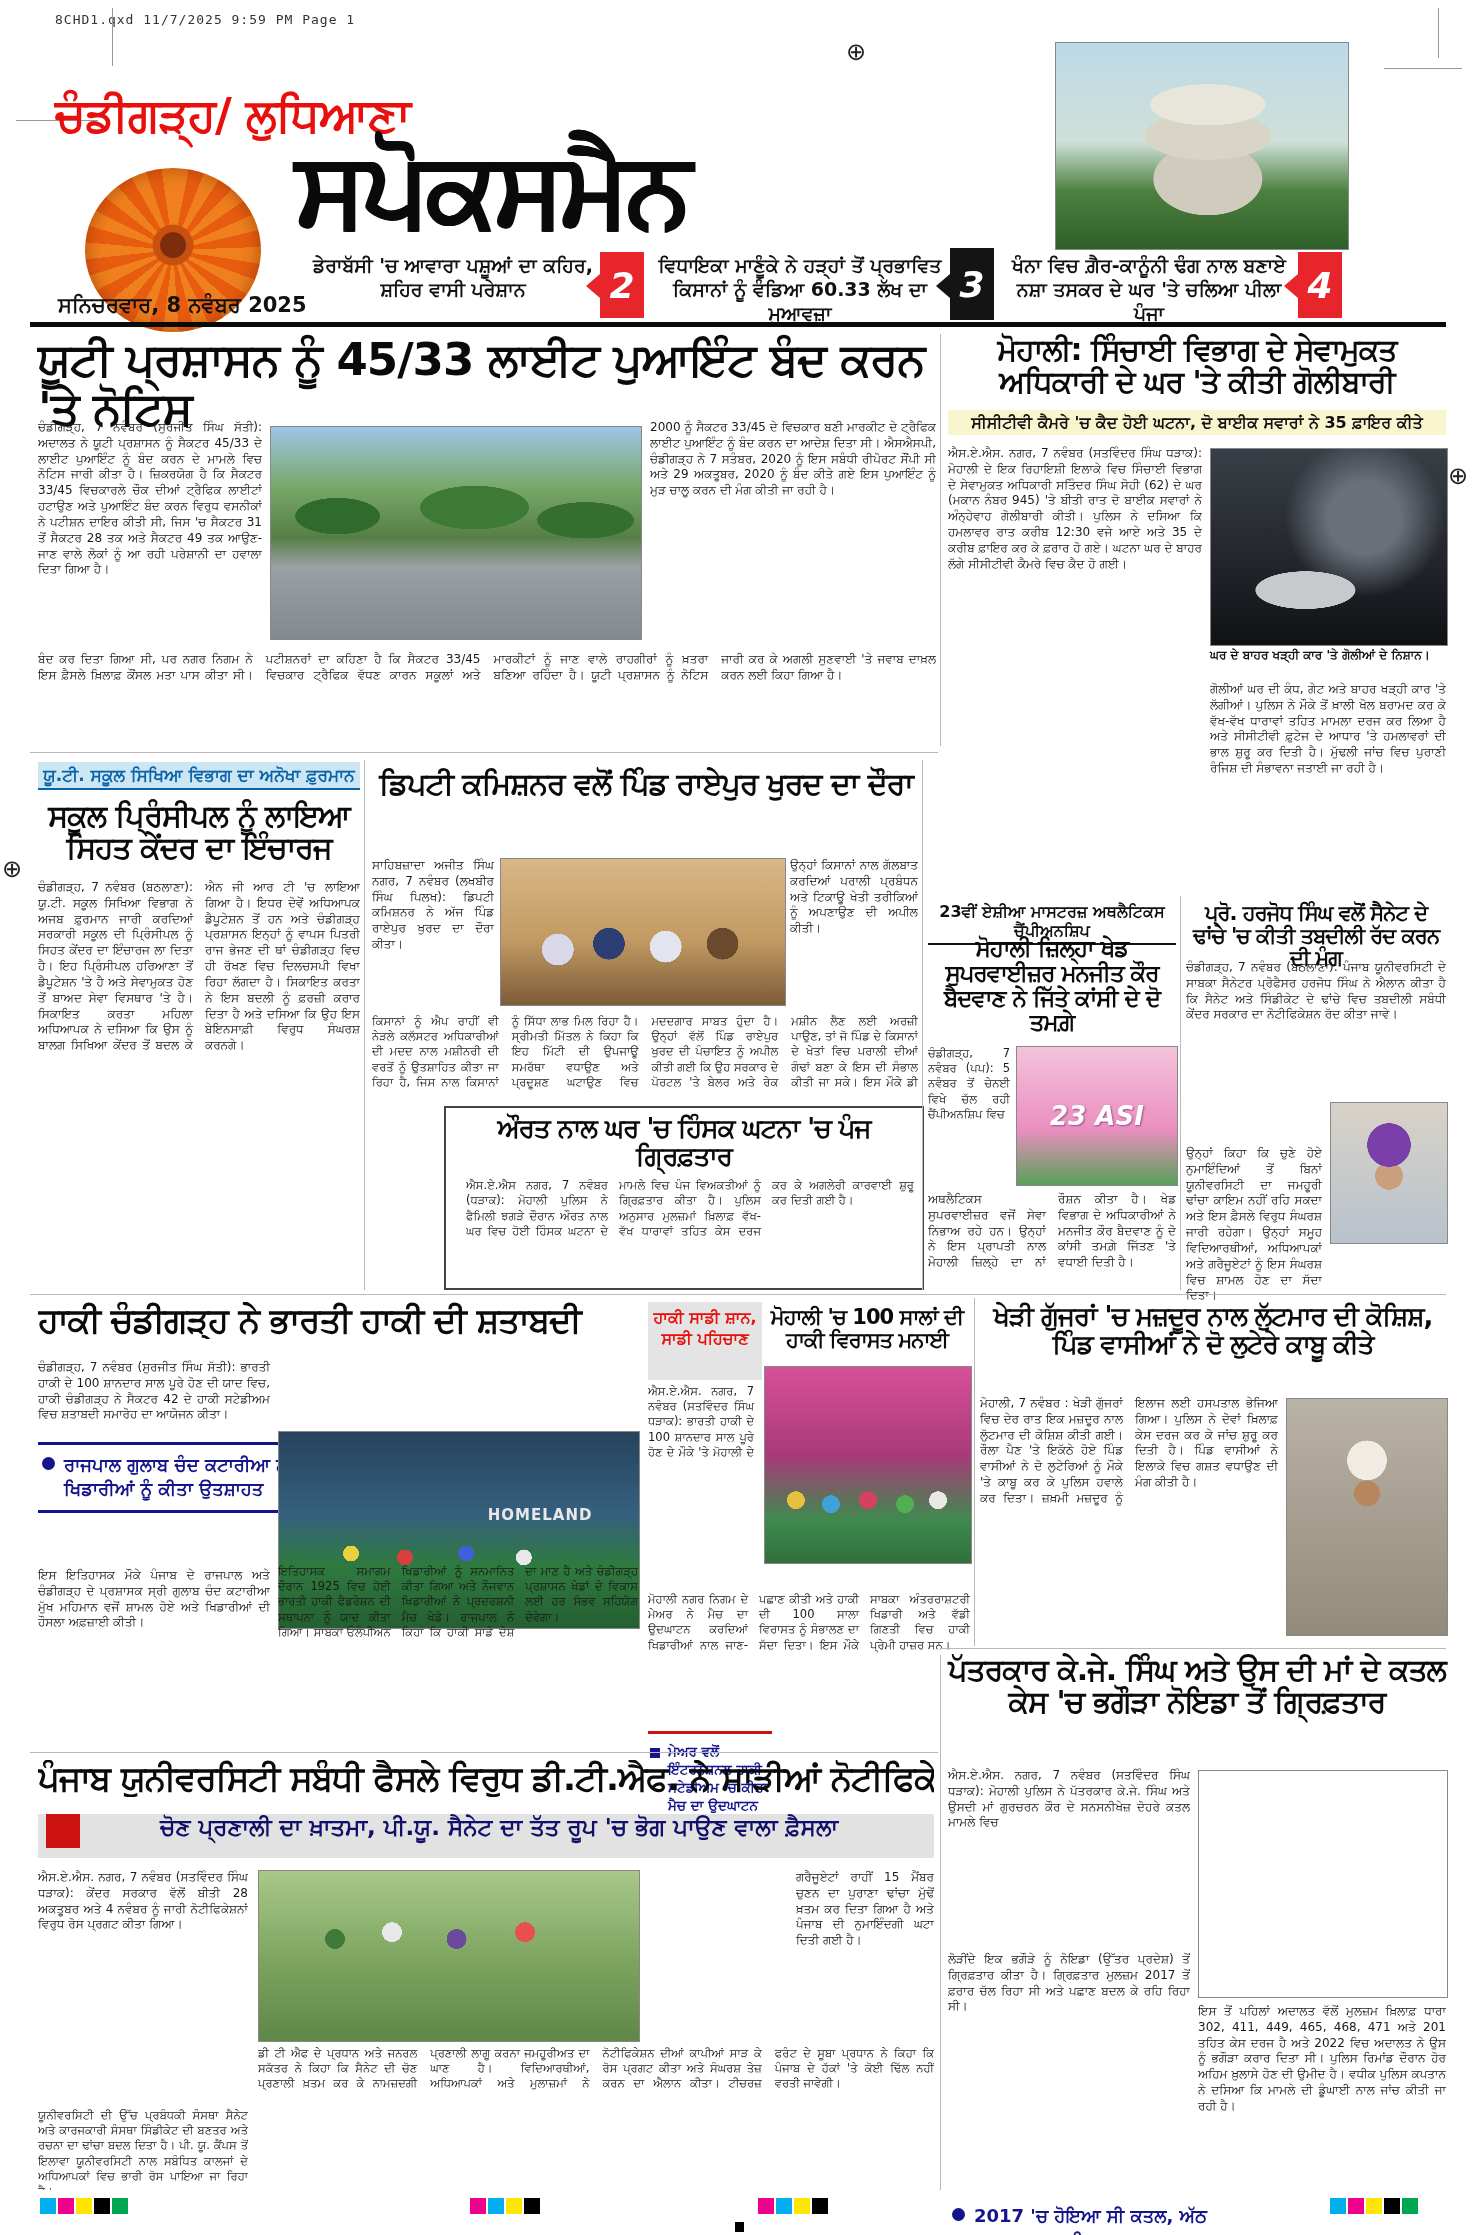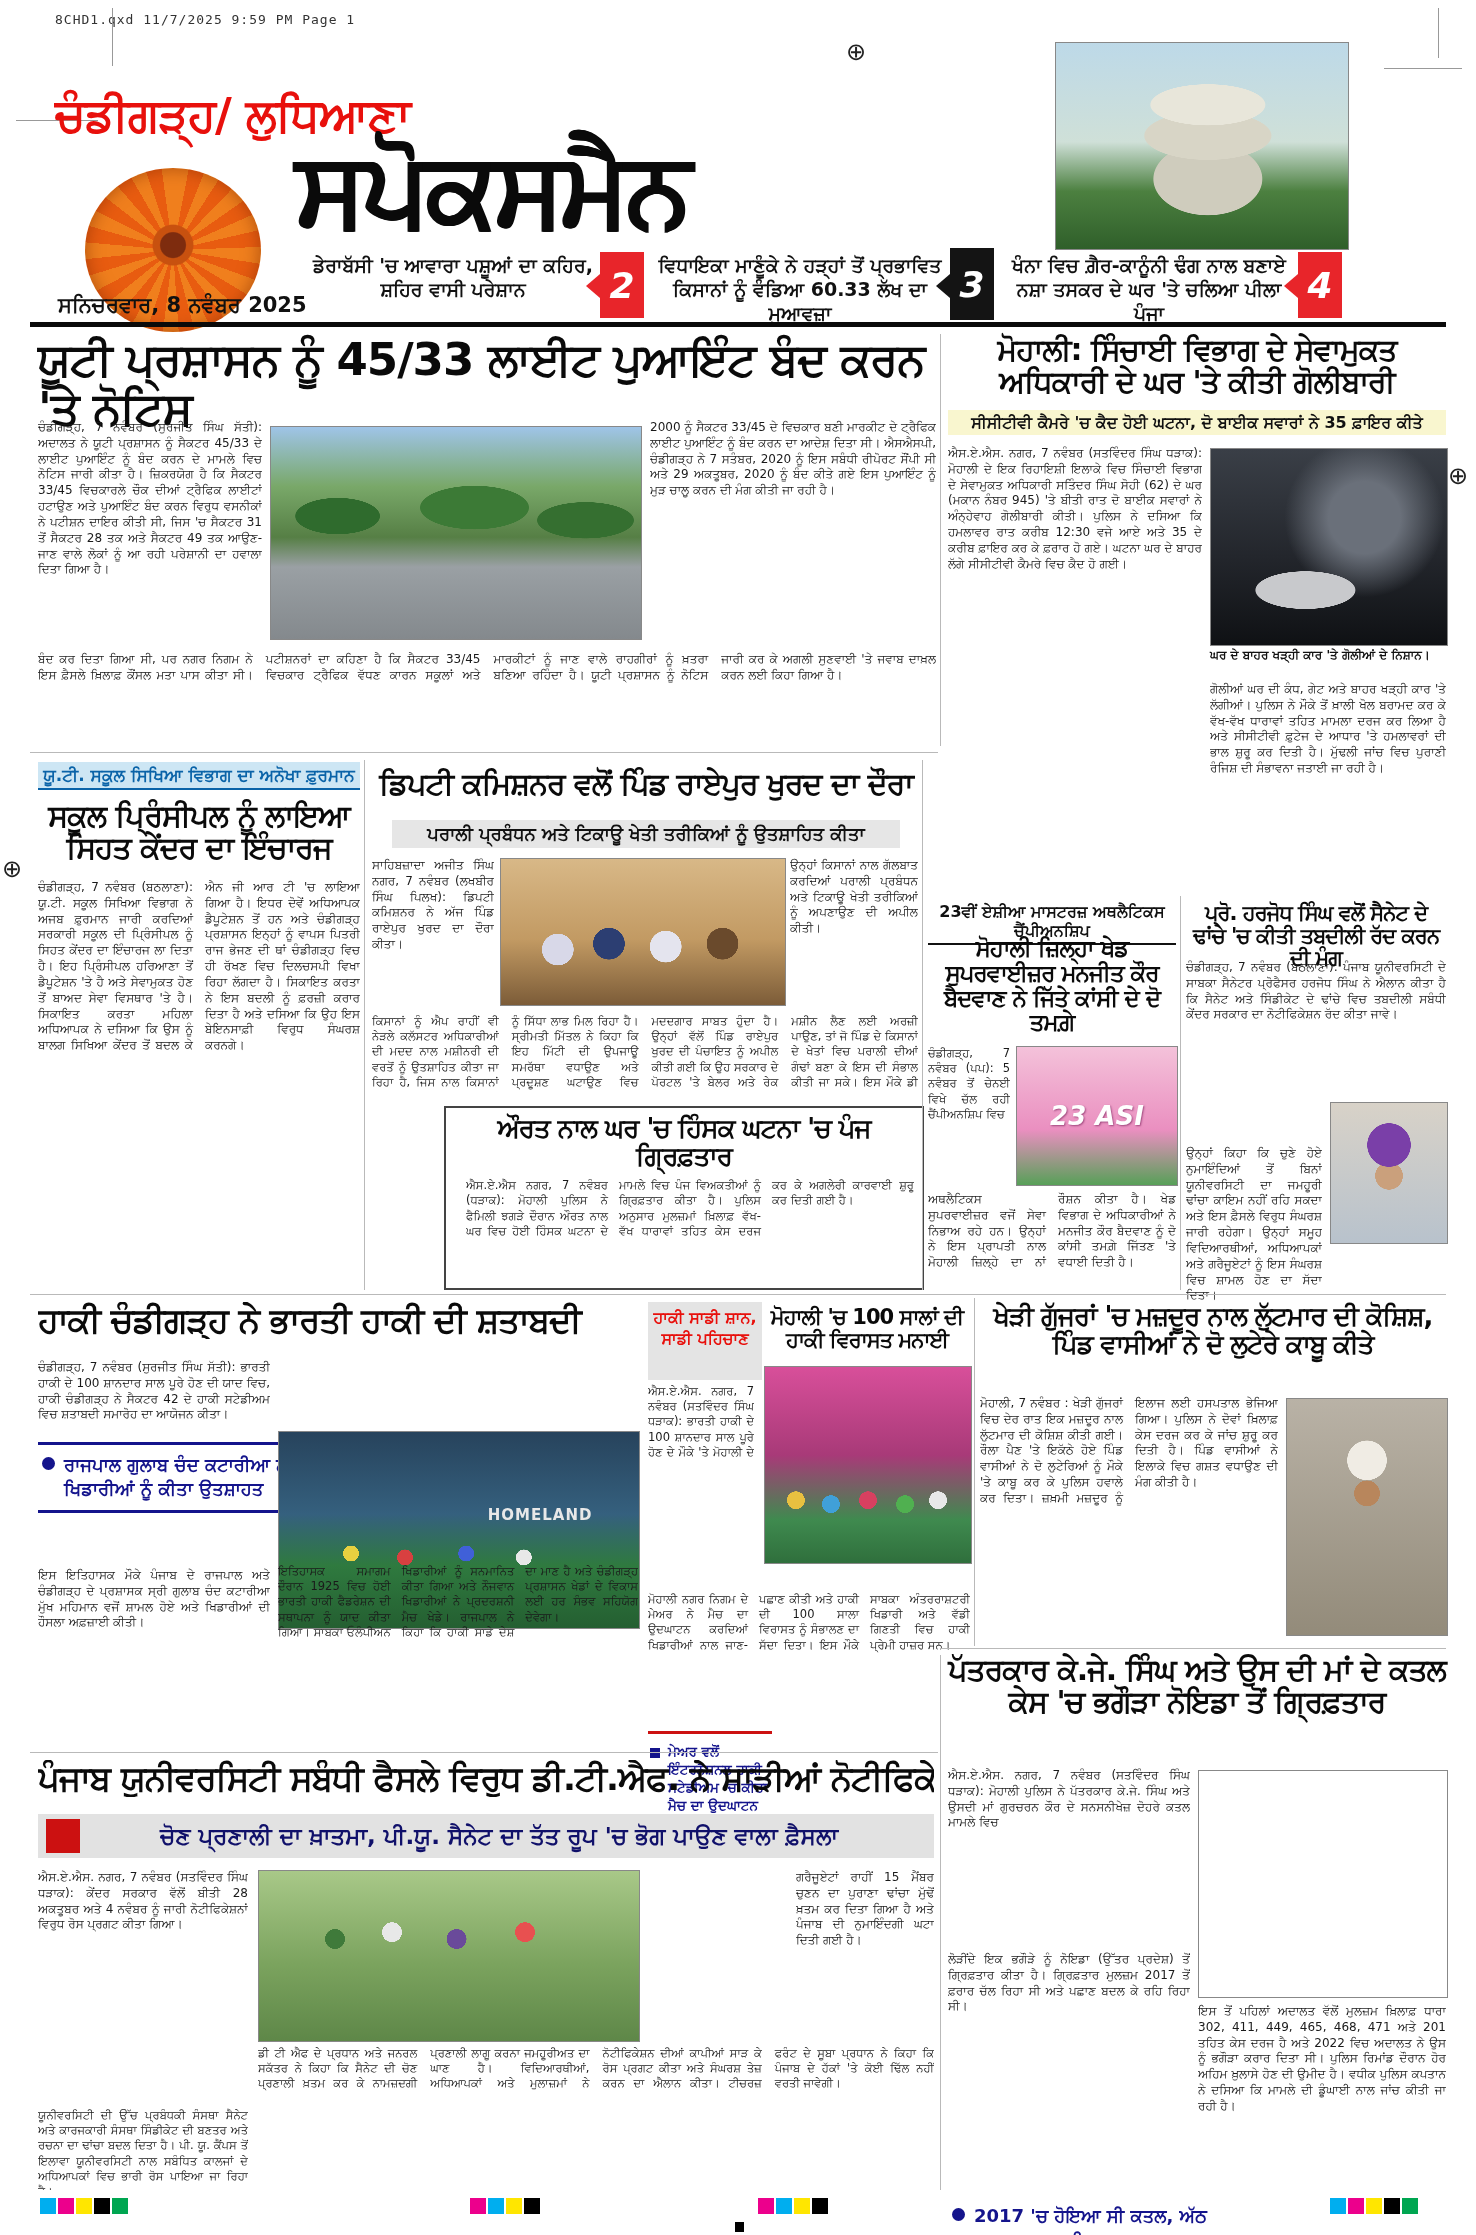--- a/index.html
+++ b/index.html
@@ -102,21 +102,21 @@
     radial-gradient(circle 11px at 86% 28%,#8858a8 0 98%,transparent),
     linear-gradient(180deg,#ddd6ca 0%,#c0b4a0 60%,#98релик 100%,#988c78 100%);}
   .ph-protest{background:
     radial-gradient(circle 10px at 20% 40%,#3f7a3a 0 98%,transparent),
     radial-gradient(circle 10px at 35% 36%,#e8e8e8 0 98%,transparent),
     radial-gradient(circle 10px at 52% 40%,#6a4a9a 0 98%,transparent),
     radial-gradient(circle 10px at 70% 36%,#e85050 0 98%,transparent),
     linear-gradient(180deg,#a8c888 0%,#7ba35e 55%,#5e8748 100%);}
   .shaan-box{background:#e4e4e4;color:#e8100c;font-size:16px;font-weight:900;text-align:center;
              padding:6px 4px;line-height:1.3;}
-  .subbar{background:#e2e2e2;display:flex;align-items:center;}
+  .subbar{background:#e2e2e2;display:flex;}
   .subbar .redblock{width:34px;height:34px;background:#cc1111;margin:0 14px 0 8px;flex:none;}
   .subbar .txt{color:#10106a;font-size:23px;font-weight:900;flex:1;text-align:center;padding-right:30px;}
   .sq{display:inline-block;width:16px;height:16px;margin-right:2px;vertical-align:top;}
   .c1{background:#00aeef;} .c2{background:#ec008c;} .c3{background:#ffe600;}
   .c4{background:#000;} .c5{background:#00a651;}
   .reg{font-size:24px;color:#222;}
   .crop{background:#999;}
 </style>
 </head>
 <body>
@@ -177,21 +177,20 @@
 
   <div class="abs hairline" style="left:30px;top:752px;width:908px;height:1px;"></div>
 
   <div class="abs kicker-blue" style="left:38px;top:762px;width:322px;">ਯੂ.ਟੀ. ਸਕੂਲ ਸਿਖਿਆ ਵਿਭਾਗ ਦਾ ਅਨੋਖਾ ਫ਼ੁਰਮਾਨ</div>
   <div class="abs hl hl-30" style="left:38px;top:800px;width:322px;text-align:center;">ਸਕੂਲ ਪ੍ਰਿੰਸੀਪਲ ਨੂੰ ਲਾਇਆ ਸਿਹਤ ਕੇਂਦਰ ਦਾ ਇੰਚਾਰਜ</div>
   <div class="abs body-txt cols2" style="left:38px;top:880px;width:322px;height:404px;">ਚੰਡੀਗੜ੍ਹ, 7 ਨਵੰਬਰ (ਬਠਲਾਣਾ): ਯੂ.ਟੀ. ਸਕੂਲ ਸਿਖਿਆ ਵਿਭਾਗ ਨੇ ਅਜਬ ਫ਼ੁਰਮਾਨ ਜਾਰੀ ਕਰਦਿਆਂ ਸਰਕਾਰੀ ਸਕੂਲ ਦੀ ਪ੍ਰਿੰਸੀਪਲ ਨੂੰ ਸਿਹਤ ਕੇਂਦਰ ਦਾ ਇੰਚਾਰਜ ਲਾ ਦਿਤਾ ਹੈ। ਇਹ ਪ੍ਰਿੰਸੀਪਲ ਹਰਿਆਣਾ ਤੋਂ ਡੈਪੂਟੇਸ਼ਨ 'ਤੇ ਹੈ ਅਤੇ ਸੇਵਾਮੁਕਤ ਹੋਣ ਤੋਂ ਬਾਅਦ ਸੇਵਾ ਵਿਸਥਾਰ 'ਤੇ ਹੈ। ਸਿਕਾਇਤ ਕਰਤਾ ਮਹਿਲਾ ਅਧਿਆਪਕ ਨੇ ਦਸਿਆ ਕਿ ਉਸ ਨੂੰ ਬਾਲਗ ਸਿਖਿਆ ਕੇਂਦਰ ਤੋਂ ਬਦਲ ਕੇ ਐਨ ਜੀ ਆਰ ਟੀ 'ਚ ਲਾਇਆ ਗਿਆ ਹੈ। ਇਧਰ ਦੋਵੇਂ ਅਧਿਆਪਕ ਡੈਪੂਟੇਸ਼ਨ ਤੋਂ ਹਨ ਅਤੇ ਚੰਡੀਗੜ੍ਹ ਪ੍ਰਸ਼ਾਸਨ ਇਨ੍ਹਾਂ ਨੂੰ ਵਾਪਸ ਪਿਤਰੀ ਰਾਜ ਭੇਜਣ ਦੀ ਥਾਂ ਚੰਡੀਗੜ੍ਹ ਵਿਚ ਹੀ ਰੱਖਣ ਵਿਚ ਦਿਲਚਸਪੀ ਵਿਖਾ ਰਿਹਾ ਲੱਗਦਾ ਹੈ। ਸਿਕਾਇਤ ਕਰਤਾ ਨੇ ਇਸ ਬਦਲੀ ਨੂੰ ਫ਼ਰਜ਼ੀ ਕਰਾਰ ਦਿਤਾ ਹੈ ਅਤੇ ਦਸਿਆ ਕਿ ਉਹ ਇਸ ਬੇਇਨਸਾਫ਼ੀ ਵਿਰੁਧ ਸੰਘਰਸ਼ ਕਰਨਗੇ।</div>
 
   <div class="abs hairline" style="left:364px;top:760px;width:1px;height:530px;"></div>
 
   <div class="abs hl hl-30" style="left:372px;top:768px;width:548px;text-align:center;">ਡਿਪਟੀ ਕਮਿਸ਼ਨਰ ਵਲੋਂ ਪਿੰਡ ਰਾਏਪੁਰ ਖੁਰਦ ਦਾ ਦੌਰਾ</div>
-  <div class="abs sub-gray" style="left:392px;top:820px;width:508px;">ਪਰਾਲੀ ਪ੍ਰਬੰਧਨ ਅਤੇ ਟਿਕਾਊ ਖੇਤੀ ਤਰੀਕਿਆਂ ਨੂੰ ਉਤਸ਼ਾਹਿਤ ਕੀਤਾ</div>
   <div class="abs body-txt" style="left:372px;top:858px;width:122px;height:150px;">ਸਾਹਿਬਜ਼ਾਦਾ ਅਜੀਤ ਸਿੰਘ ਨਗਰ, 7 ਨਵੰਬਰ (ਲਖਬੀਰ ਸਿੰਘ ਪਿਲਖ): ਡਿਪਟੀ ਕਮਿਸ਼ਨਰ ਨੇ ਅੱਜ ਪਿੰਡ ਰਾਏਪੁਰ ਖੁਰਦ ਦਾ ਦੌਰਾ ਕੀਤਾ।</div>
   <div class="abs photo ph-meeting ph-frame" style="left:500px;top:858px;width:284px;height:146px;"></div>
   <div class="abs body-txt" style="left:790px;top:858px;width:128px;height:150px;">ਉਨ੍ਹਾਂ ਕਿਸਾਨਾਂ ਨਾਲ ਗੱਲਬਾਤ ਕਰਦਿਆਂ ਪਰਾਲੀ ਪ੍ਰਬੰਧਨ ਅਤੇ ਟਿਕਾਊ ਖੇਤੀ ਤਰੀਕਿਆਂ ਨੂੰ ਅਪਣਾਉਣ ਦੀ ਅਪੀਲ ਕੀਤੀ।</div>
   <div class="abs body-txt cols4 body-sm" style="left:372px;top:1014px;width:546px;height:86px;">ਕਿਸਾਨਾਂ ਨੂੰ ਐਪ ਰਾਹੀਂ ਵੀ ਨੇੜਲੇ ਕਲੱਸਟਰ ਅਧਿਕਾਰੀਆਂ ਦੀ ਮਦਦ ਨਾਲ ਮਸ਼ੀਨਰੀ ਦੀ ਵਰਤੋਂ ਨੂੰ ਉਤਸ਼ਾਹਿਤ ਕੀਤਾ ਜਾ ਰਿਹਾ ਹੈ, ਜਿਸ ਨਾਲ ਕਿਸਾਨਾਂ ਨੂੰ ਸਿੱਧਾ ਲਾਭ ਮਿਲ ਰਿਹਾ ਹੈ। ਸ੍ਰੀਮਤੀ ਮਿੱਤਲ ਨੇ ਕਿਹਾ ਕਿ ਇਹ ਮਿੱਟੀ ਦੀ ਉਪਜਾਊ ਸਮਰੱਥਾ ਵਧਾਉਣ ਅਤੇ ਪ੍ਰਦੂਸ਼ਣ ਘਟਾਉਣ ਵਿਚ ਮਦਦਗਾਰ ਸਾਬਤ ਹੁੰਦਾ ਹੈ। ਉਨ੍ਹਾਂ ਵੱਲੋਂ ਪਿੰਡ ਰਾਏਪੁਰ ਖੁਰਦ ਦੀ ਪੰਚਾਇਤ ਨੂੰ ਅਪੀਲ ਕੀਤੀ ਗਈ ਕਿ ਉਹ ਸਰਕਾਰ ਦੇ ਪੋਰਟਲ 'ਤੇ ਬੇਲਰ ਅਤੇ ਰੇਕ ਮਸ਼ੀਨ ਲੈਣ ਲਈ ਅਰਜ਼ੀ ਪਾਉਣ, ਤਾਂ ਜੋ ਪਿੰਡ ਦੇ ਕਿਸਾਨਾਂ ਦੇ ਖੇਤਾਂ ਵਿਚ ਪਰਾਲੀ ਦੀਆਂ ਗੰਢਾਂ ਬਣਾ ਕੇ ਇਸ ਦੀ ਸੰਭਾਲ ਕੀਤੀ ਜਾ ਸਕੇ। ਇਸ ਮੌਕੇ ਡੀ ਸੀ ਡਾ. ਸਨਮ ਚੌਧਰੀ, ਖੇਤੀਬਾੜੀ ਵਿਭਾਗ ਦੇ ਅਧਿਕਾਰੀ ਅਤੇ ਪਿੰਡ ਦੇ ਕਈ ਕਿਸਾਨ ਮੌਜੂਦ ਸਨ।</div>
 
   <div class="abs" style="left:444px;top:1106px;width:476px;height:180px;border:2px solid #444;">
     <div class="hl hl-26" style="text-align:center;margin-top:6px;">ਔਰਤ ਨਾਲ ਘਰ 'ਚ ਹਿੰਸਕ ਘਟਨਾ 'ਚ ਪੰਜ ਗ੍ਰਿਫ਼ਤਾਰ</div>
     <div class="body-txt cols3 body-sm" style="margin:8px 8px 0 20px;height:126px;">ਐਸ.ਏ.ਐਸ ਨਗਰ, 7 ਨਵੰਬਰ (ਧੜਾਕ): ਮੋਹਾਲੀ ਪੁਲਿਸ ਨੇ ਫੈਮਿਲੀ ਝਗੜੇ ਦੌਰਾਨ ਔਰਤ ਨਾਲ ਘਰ ਵਿਚ ਹੋਈ ਹਿੰਸਕ ਘਟਨਾ ਦੇ ਮਾਮਲੇ ਵਿਚ ਪੰਜ ਵਿਅਕਤੀਆਂ ਨੂੰ ਗ੍ਰਿਫ਼ਤਾਰ ਕੀਤਾ ਹੈ। ਪੁਲਿਸ ਅਨੁਸਾਰ ਮੁਲਜ਼ਮਾਂ ਖ਼ਿਲਾਫ਼ ਵੱਖ-ਵੱਖ ਧਾਰਾਵਾਂ ਤਹਿਤ ਕੇਸ ਦਰਜ ਕਰ ਕੇ ਅਗਲੇਰੀ ਕਾਰਵਾਈ ਸ਼ੁਰੂ ਕਰ ਦਿਤੀ ਗਈ ਹੈ।</div>
   </div>
 

